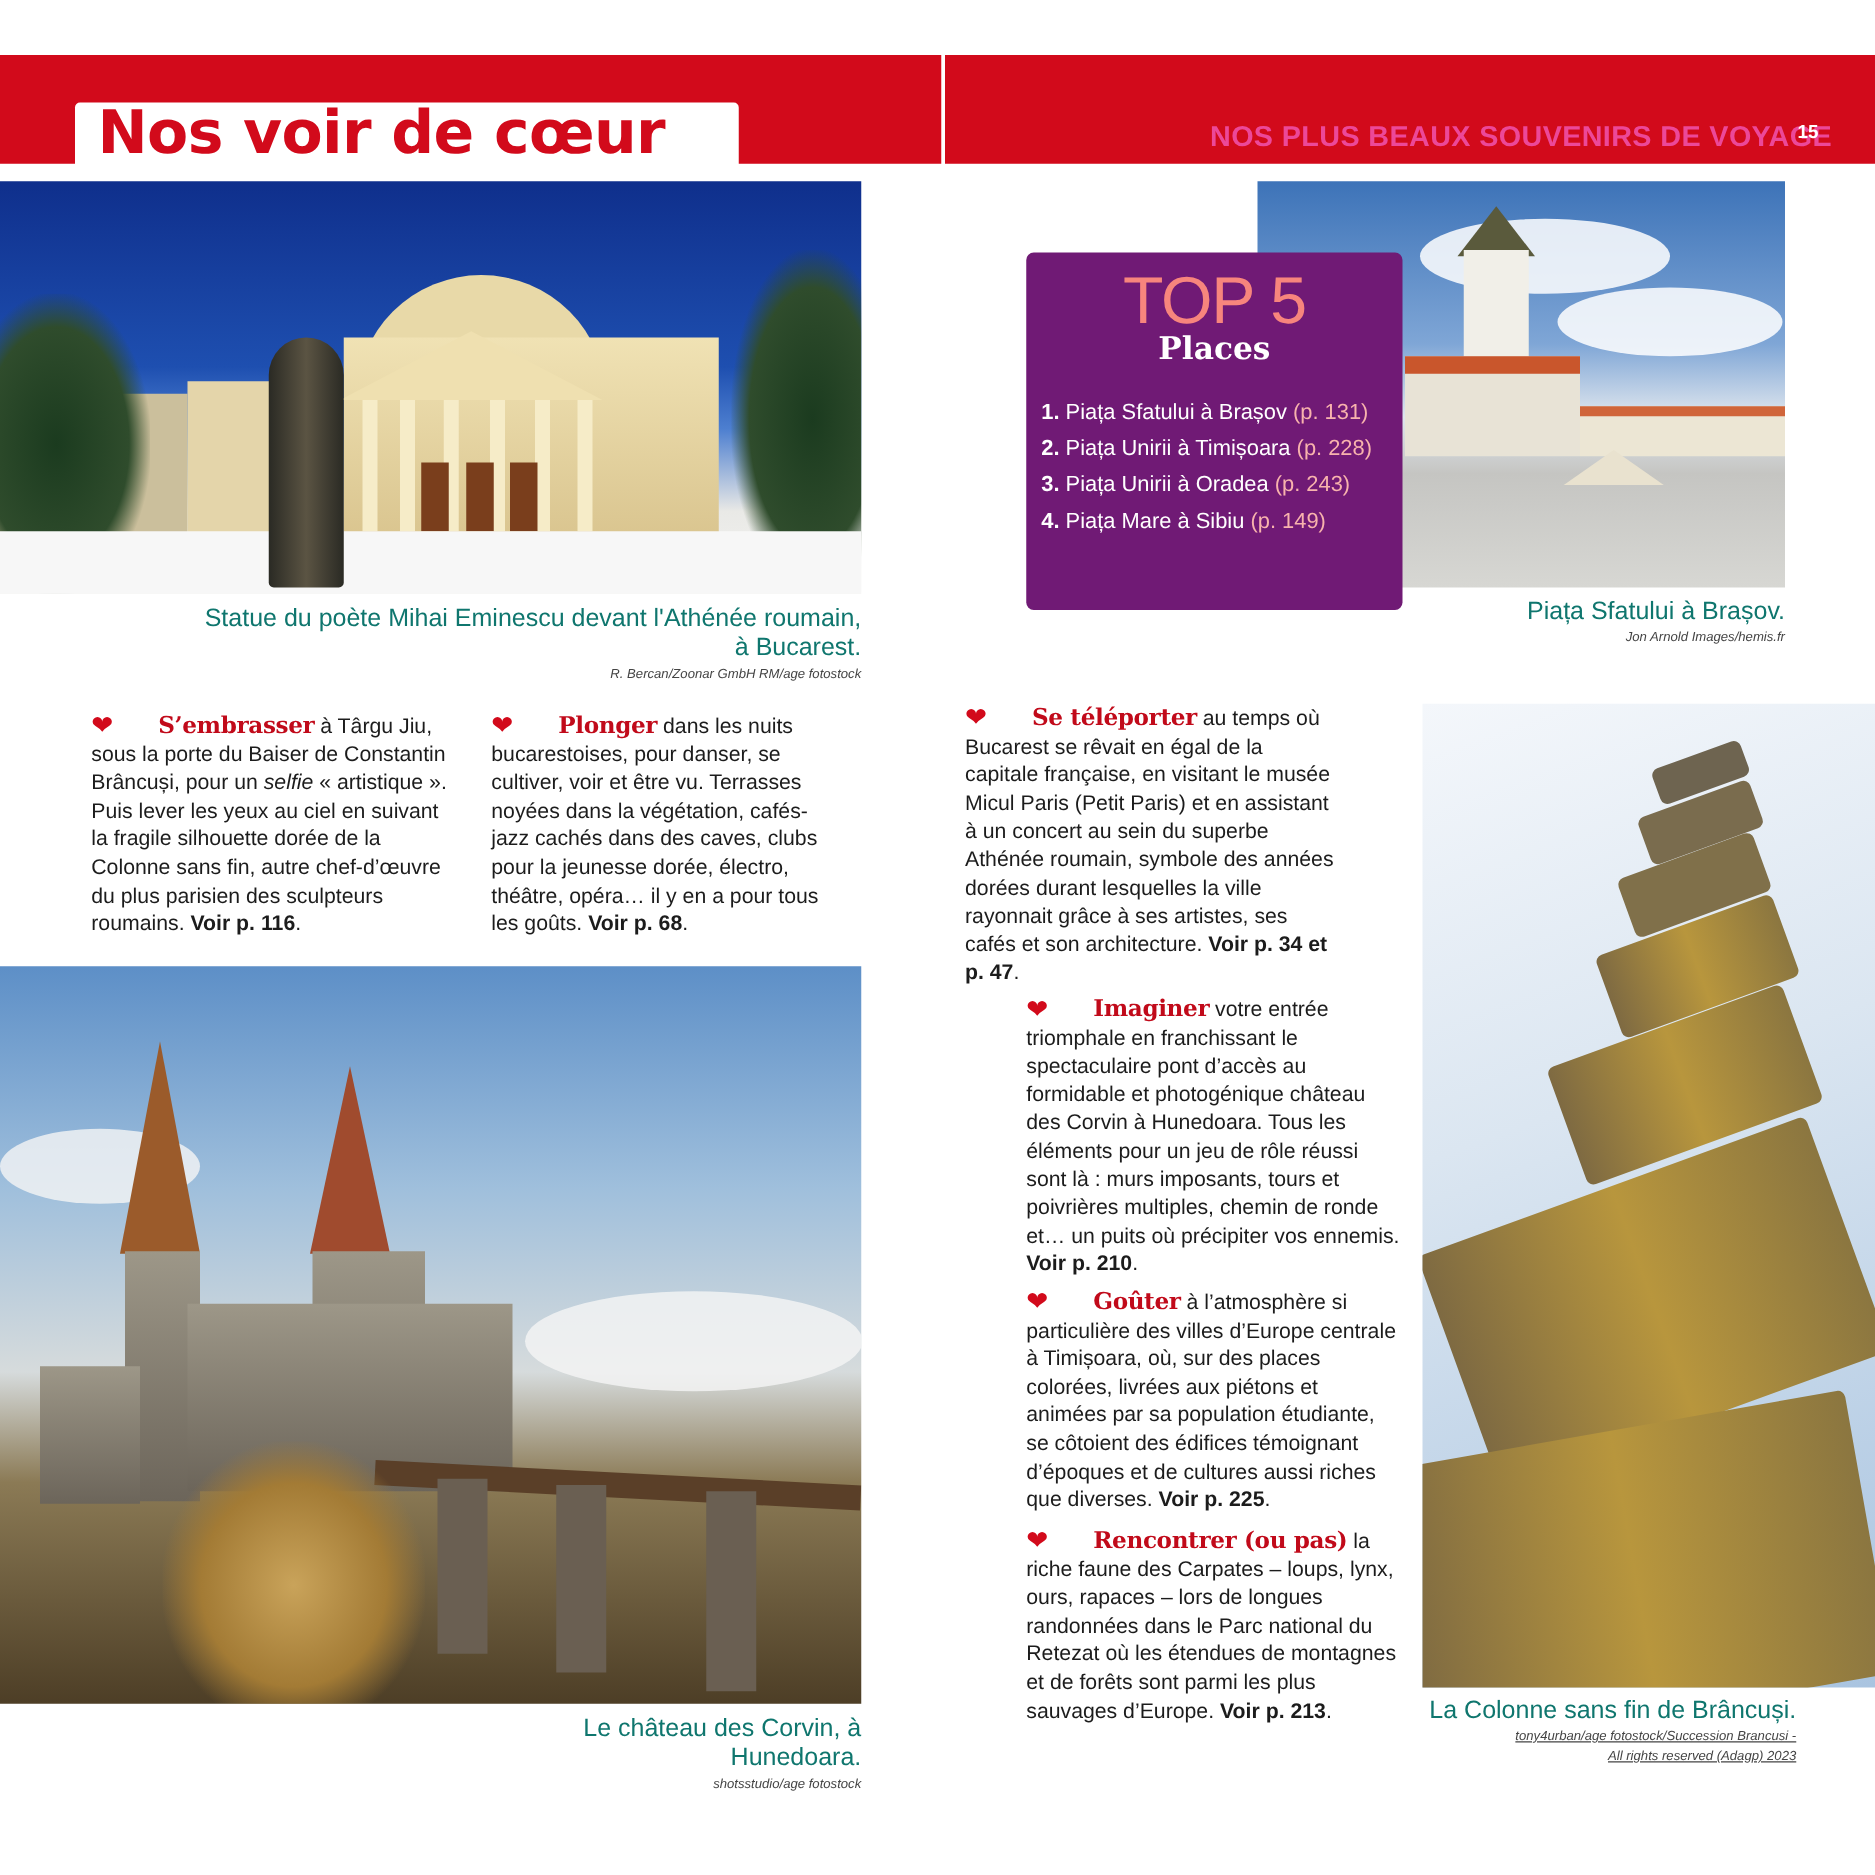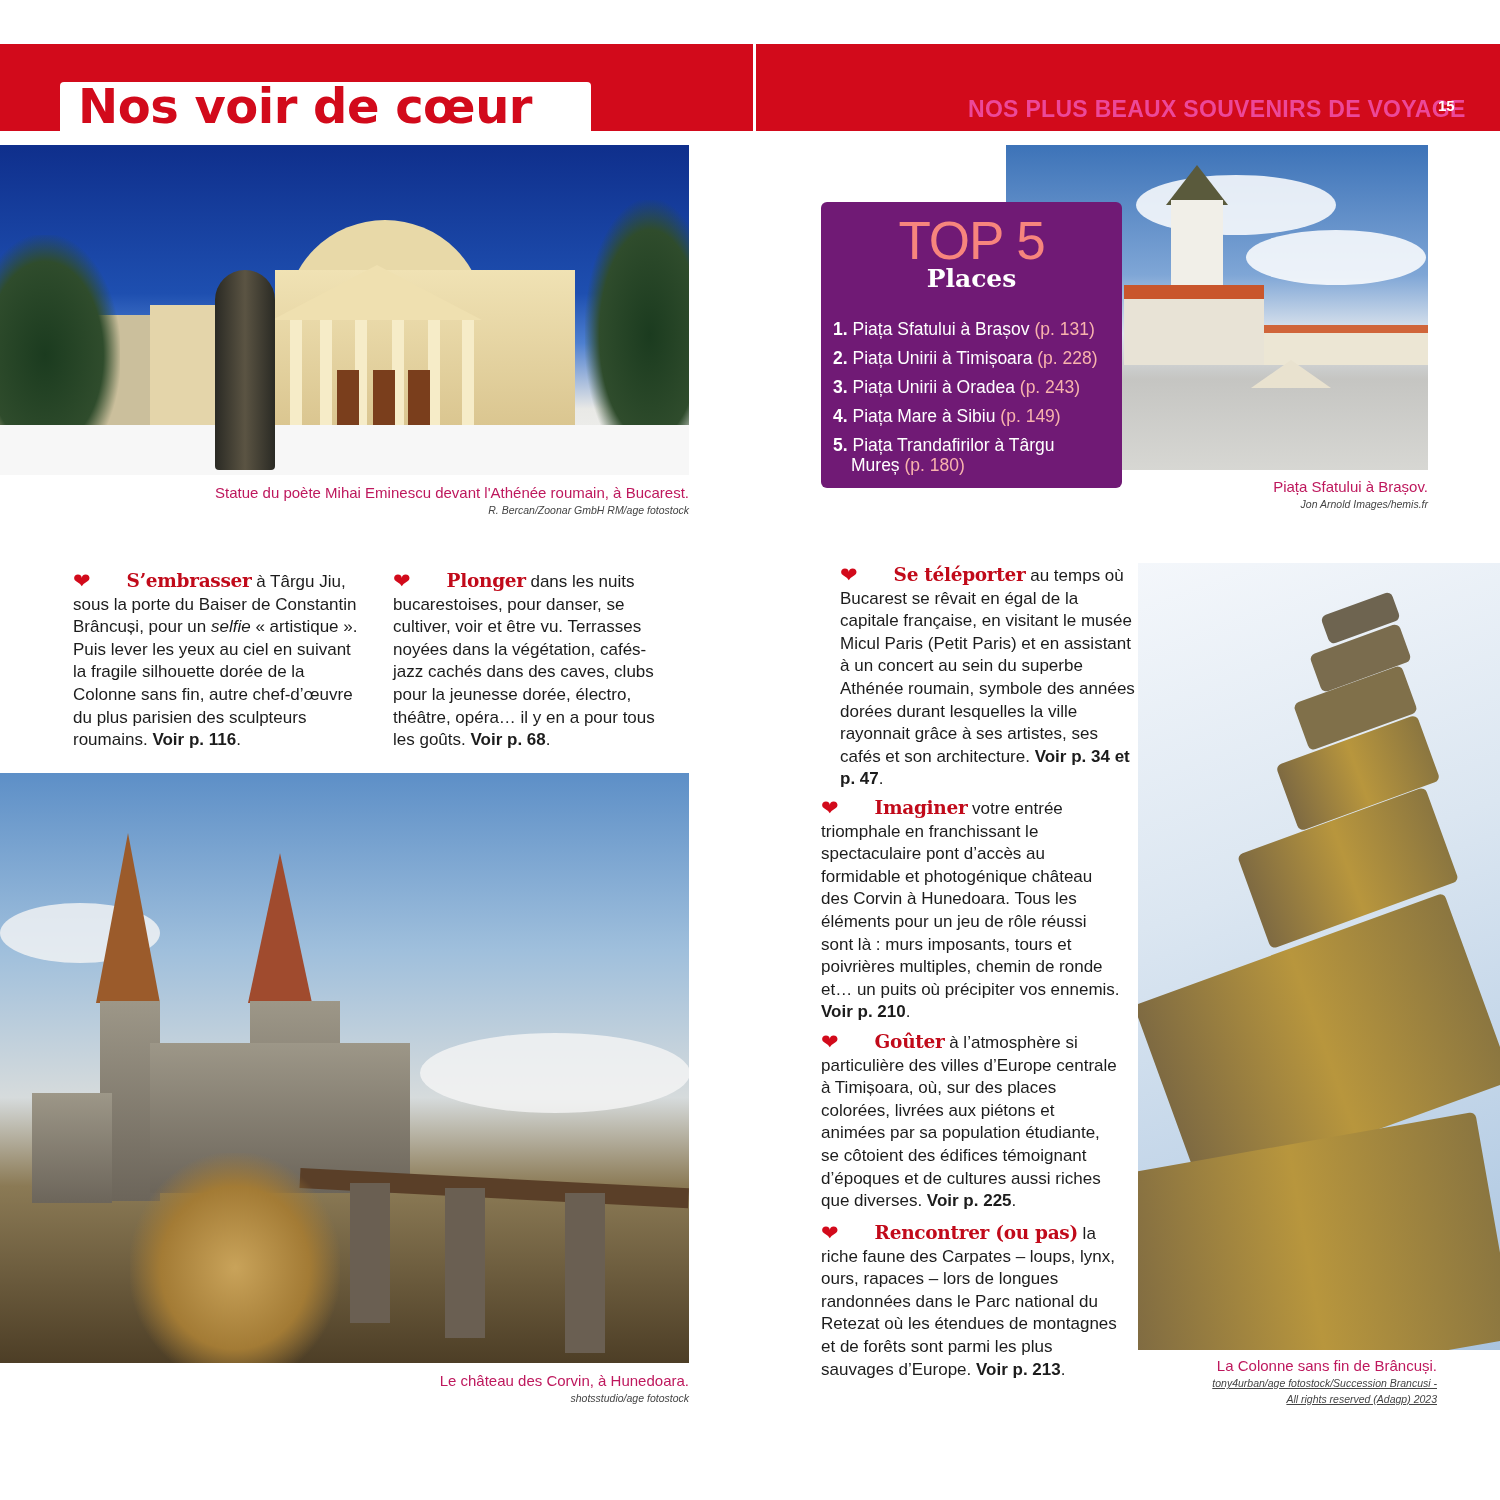--- a/index.html
+++ b/index.html
@@ -63,21 +63,21 @@
   .ca-bridge { position: absolute; left: 300px; top: 395px; width: 389px; height: 20px; background: #5a3f28; transform: rotate(3deg); transform-origin: left center; }
   .ca-pillar { position: absolute; background: #6a5f52; }
   .ca-tree { position: absolute; background: radial-gradient(ellipse at center,#c9a35a 0%,#a37b35 50%,rgba(120,90,40,0) 72%); }
 
   
   .ph-column { left: 1138px; top: 563px; width: 362px; height: 787px;
     background: linear-gradient(160deg,#f4f7fb 0%,#dbe6f1 40%,#a9c4e0 100%); }
   .col-block { position: absolute; background: linear-gradient(90deg,#7e6a42 0%,#b8963d 50%,#8b7640 100%); border-radius: 6px; }
 
   .cap { position: absolute; text-align: right; font-family: "Liberation Sans", sans-serif; }
-  .cap .c1 { font-size: 15px; color: #be185d; }
+  .cap .c1 { font-size: 20px; color: #0f766e; }
   .cap .c2 { font-size: 10.5px; font-style: italic; color: #444; margin-top: 3px; }
   .cap-left { text-align: right; }
   .cap-left .c2 { line-height: 16px; margin-top: 1px; text-decoration: underline; }
 
   
   .top5 { position: absolute; left: 821px; top: 202px; width: 301px; height: 286px; background: #701a75; border-radius: 6px; color: #fff; }
   .top5 .t5-title { position: absolute; left: 0; width: 100%; top: 10px; text-align: center; font-family: "Liberation Sans", sans-serif; font-size: 53px; font-weight: normal; color: #f7857d; letter-spacing: -1px; line-height: 58px; }
   .top5 .t5-sub { position: absolute; left: 0; width: 100%; top: 62px; text-align: center; font-family: "DejaVu Serif", serif; font-weight: bold; font-size: 25px; color: #fff; }
   .top5 ol { position: absolute; left: 12px; top: 113px; list-style: none; }
   .top5 li { font-family: "Liberation Sans", sans-serif; font-size: 17.5px; line-height: 29px; color: #fff; }
@@ -143,23 +143,20 @@
 </div>
 
 <div class="top5">
   <div class="t5-title">TOP 5</div>
   <div class="t5-sub">Places</div>
   <ol>
     <li><span class="n">1.</span> <span>Piața Sfatului à Brașov</span> <span class="pg">(p. 131)</span></li>
     <li><span class="n">2.</span> <span>Piața Unirii à Timișoara</span> <span class="pg">(p. 228)</span></li>
     <li><span class="n">3.</span> <span>Piața Unirii à Oradea</span> <span class="pg">(p. 243)</span></li>
     <li><span class="n">4.</span> <span>Piața Mare à Sibiu</span> <span class="pg">(p. 149)</span></li>
-    <li><span class="n">5.</span> <span>Piața Trandafirilor à Târgu</span>
-      <span class="cont"><span>Mureș</span> <span class="pg">(p. 180)</span></span>
-    </li>
   </ol>
 </div>
 
 <div class="blurb" style="left:73px;top:569px;width:290px">
   <span class="heart">❤</span><span class="lead">S’embrasser</span><span> à Târgu Jiu, sous la porte du Baiser de Constantin Brâncuși, pour un </span><i>selfie</i><span> « artistique ». Puis lever les yeux au ciel en suivant la fragile silhouette dorée de la Colonne sans fin, autre chef-d’œuvre du plus parisien des sculpteurs roumains. </span><span class="ref">Voir p. 116</span><span>.</span>
 </div>
 
 <div class="blurb" style="left:393px;top:569px;width:282px">
   <span class="heart">❤</span><span class="lead">Plonger</span><span> dans les nuits bucarestoises, pour danser, se cultiver, voir et être vu. Terrasses noyées dans la végétation, cafés-jazz cachés dans des caves, clubs pour la jeunesse dorée, électro, théâtre, opéra… il y en a pour tous les goûts. </span><span class="ref">Voir p. 68</span><span>.</span>
 </div>
@@ -177,21 +174,21 @@
   <div class="ca-pillar" style="left:350px;top:410px;width:40px;height:140px"></div>
   <div class="ca-pillar" style="left:445px;top:415px;width:40px;height:150px"></div>
   <div class="ca-pillar" style="left:565px;top:420px;width:40px;height:160px"></div>
   <div class="ca-tree" style="left:130px;top:380px;width:210px;height:230px"></div>
 </div>
 <div class="cap" style="left:400px;top:1372px;width:289px">
   <div class="c1">Le château des Corvin, à Hunedoara.</div>
   <div class="c2">shotsstudio/age fotostock</div>
 </div>
 
-<div class="blurb" style="left:840px;top:563px;width:300px">
+<div class="blurb" style="left:772px;top:563px;width:300px">
   <span class="heart">❤</span><span class="lead">Se téléporter</span><span> au temps où Bucarest se rêvait en égal de la capitale française, en visitant le musée Micul Paris (Petit Paris) et en assistant à un concert au sein du superbe Athénée roumain, symbole des années dorées durant lesquelles la ville rayonnait grâce à ses artistes, ses cafés et son architecture. </span><span class="ref">Voir p. 34 et p. 47</span><span>.</span>
 </div>
 
 <div class="blurb" style="left:821px;top:796px;width:300px">
   <span class="heart">❤</span><span class="lead">Imaginer</span><span> votre entrée triomphale en franchissant le spectaculaire pont d’accès au formidable et photogénique château des Corvin à Hunedoara. Tous les éléments pour un jeu de rôle réussi sont là : murs imposants, tours et poivrières multiples, chemin de ronde et… un puits où précipiter vos ennemis. </span><span class="ref">Voir p. 210</span><span>.</span>
 </div>
 
 <div class="blurb" style="left:821px;top:1030px;width:300px">
   <span class="heart">❤</span><span class="lead">Goûter</span><span> à l’atmosphère si particulière des villes d’Europe centrale à Timișoara, où, sur des places colorées, livrées aux piétons et animées par sa population étudiante, se côtoient des édifices témoignant d’époques et de cultures aussi riches que diverses. </span><span class="ref">Voir p. 225</span><span>.</span>
 </div>

